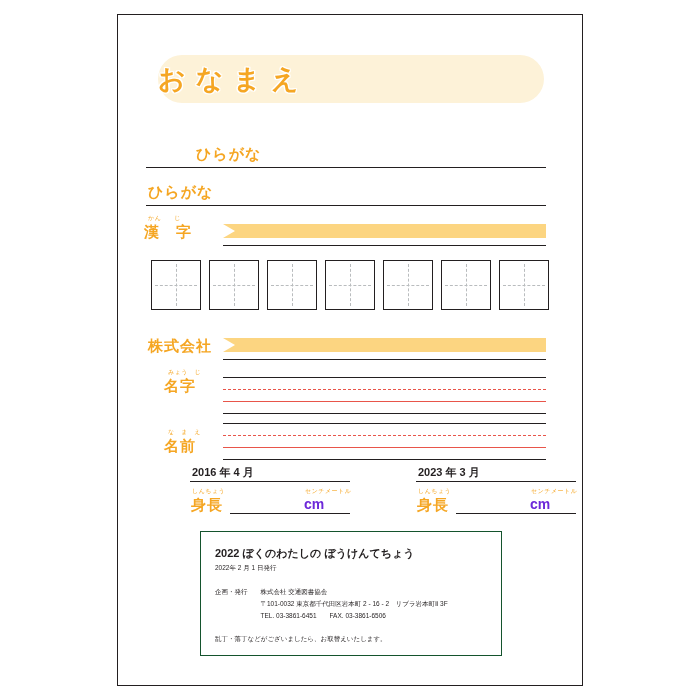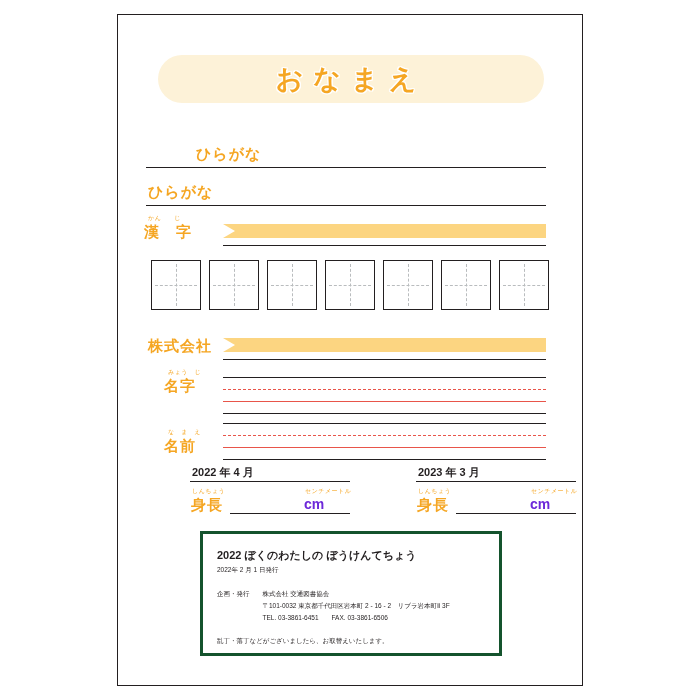--- a/index.html
+++ b/index.html
@@ -36,21 +36,21 @@
     border-radius: 24px;
     box-sizing: border-box;
   }
   .title-text {
     position: absolute;
     left: 0;
     top: 0;
     width: 386px;
     height: 48px;
     line-height: 48px;
-    text-align: center;
+    text-align: left;
     font-size: 27px;
     font-weight: bold;
     letter-spacing: 10px;
     color: #f5a623;
     text-shadow:
        1.2px 0 0 #ffffff, -1.2px 0 0 #ffffff,
        0 1.2px 0 #ffffff, 0 -1.2px 0 #ffffff,
        1.2px 1.2px 0 #ffffff, -1.2px 1.2px 0 #ffffff,
        1.2px -1.2px 0 #ffffff, -1.2px -1.2px 0 #ffffff;
     white-space: nowrap;
@@ -152,21 +152,21 @@
     font-weight: bold;
   }
 
   
   .colophon {
     position: absolute;
     left: 82px;
     top: 516px;
     width: 302px;
     height: 125px;
-    border: 3px solid #14532d;
+    border: 1px solid #14532d;
     box-sizing: border-box;
     background: #ffffff;
   }
   .colo-title {
     position: absolute;
     left: 14px;
     top: 14px;
     font-size: 11px;
     font-weight: bold;
     color: #231f20;
@@ -248,21 +248,21 @@
 
   <div class="ruby" style="left:50px; top:413px;">な　ま　え</div>
   <div class="label" style="left:46px; top:422px;">名前</div>
   <div class="stave" style="left:105px; top:408px; width:323px; height:36px;">
     <div class="ln solid-dark" style="top:0px;"></div>
     <div class="ln dashed-red" style="top:12px;"></div>
     <div class="ln solid-red" style="top:24px;"></div>
     <div class="ln solid-dark" style="top:36px;"></div>
   </div>
 
-  <div class="date-label" style="left:74px; top:450px;">2022 年 4 月</div>
+  <div class="date-label" style="left:74px; top:450px;">2016 年 4 月</div>
   <div class="thin-line" style="left:72px; top:466px; width:160px;"></div>
   <div class="ruby" style="left:74px; top:472px;">しんちょう</div>
   <div class="label" style="left:73px; top:481px;">身長</div>
   <div class="ruby" style="left:187px; top:472px;">センチメートル</div>
   <div class="cm" style="left:186px; top:481px;">cm</div>
   <div class="thin-line" style="left:112px; top:498px; width:120px;"></div>
 
   <div class="date-label" style="left:300px; top:450px;">2023 年 3 月</div>
   <div class="thin-line" style="left:298px; top:466px; width:160px;"></div>
   <div class="ruby" style="left:300px; top:472px;">しんちょう</div>

